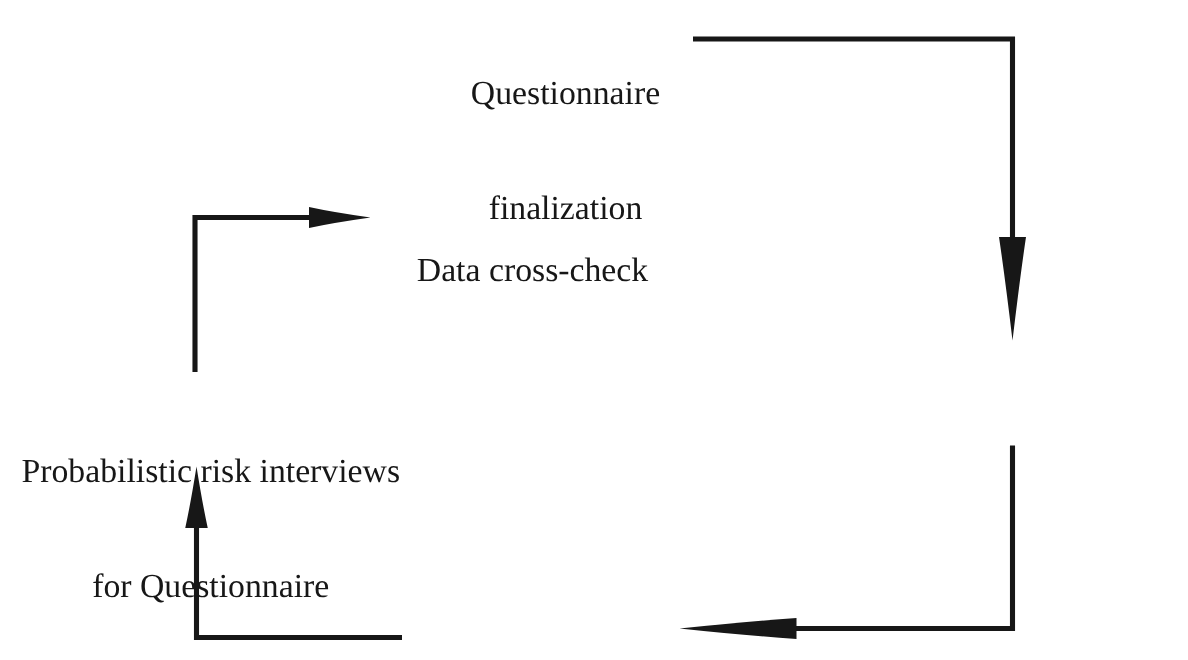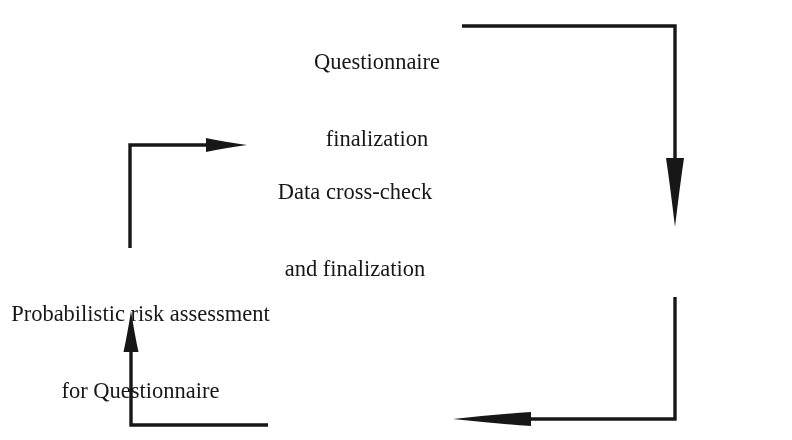--- a/index.html
+++ b/index.html
@@ -49,28 +49,27 @@
       <path class="shaft" d="M130,248 V145 H208"></path>
       <path class="head" d="M247,145 Q222,141.5 206,138 L206,152 Q222,148.5 247,145 Z"></path>
     </g>
   </svg>
 
   <div class="node" style="left:297px; top:-2px; width:160px;">
     <span>Questionnaire</span>
     <span>finalization</span>
   </div>
 
-  <div class="node" style="left:270px; top:128px; width:170px;font-family:Liberation Serif, serif;">
+  <div class="node" style="left:270px; top:116px; width:170px;font-family:Liberation Serif, serif;">
     <span>Data cross-check</span>
-    <span>and finalization</span>
   </div>
 
 
   <div class="node" style="left:0px; top:250px; width:281px;">
-    <span>Probabilistic risk assessment</span>
+    <span>Probabilistic risk interviews</span>
     <span>for Questionnaire</span>
   </div>
 
   <div class="node" style="left:291px; top:391px; width:160px;">
     
     
   </div>
 
 </div>
 

